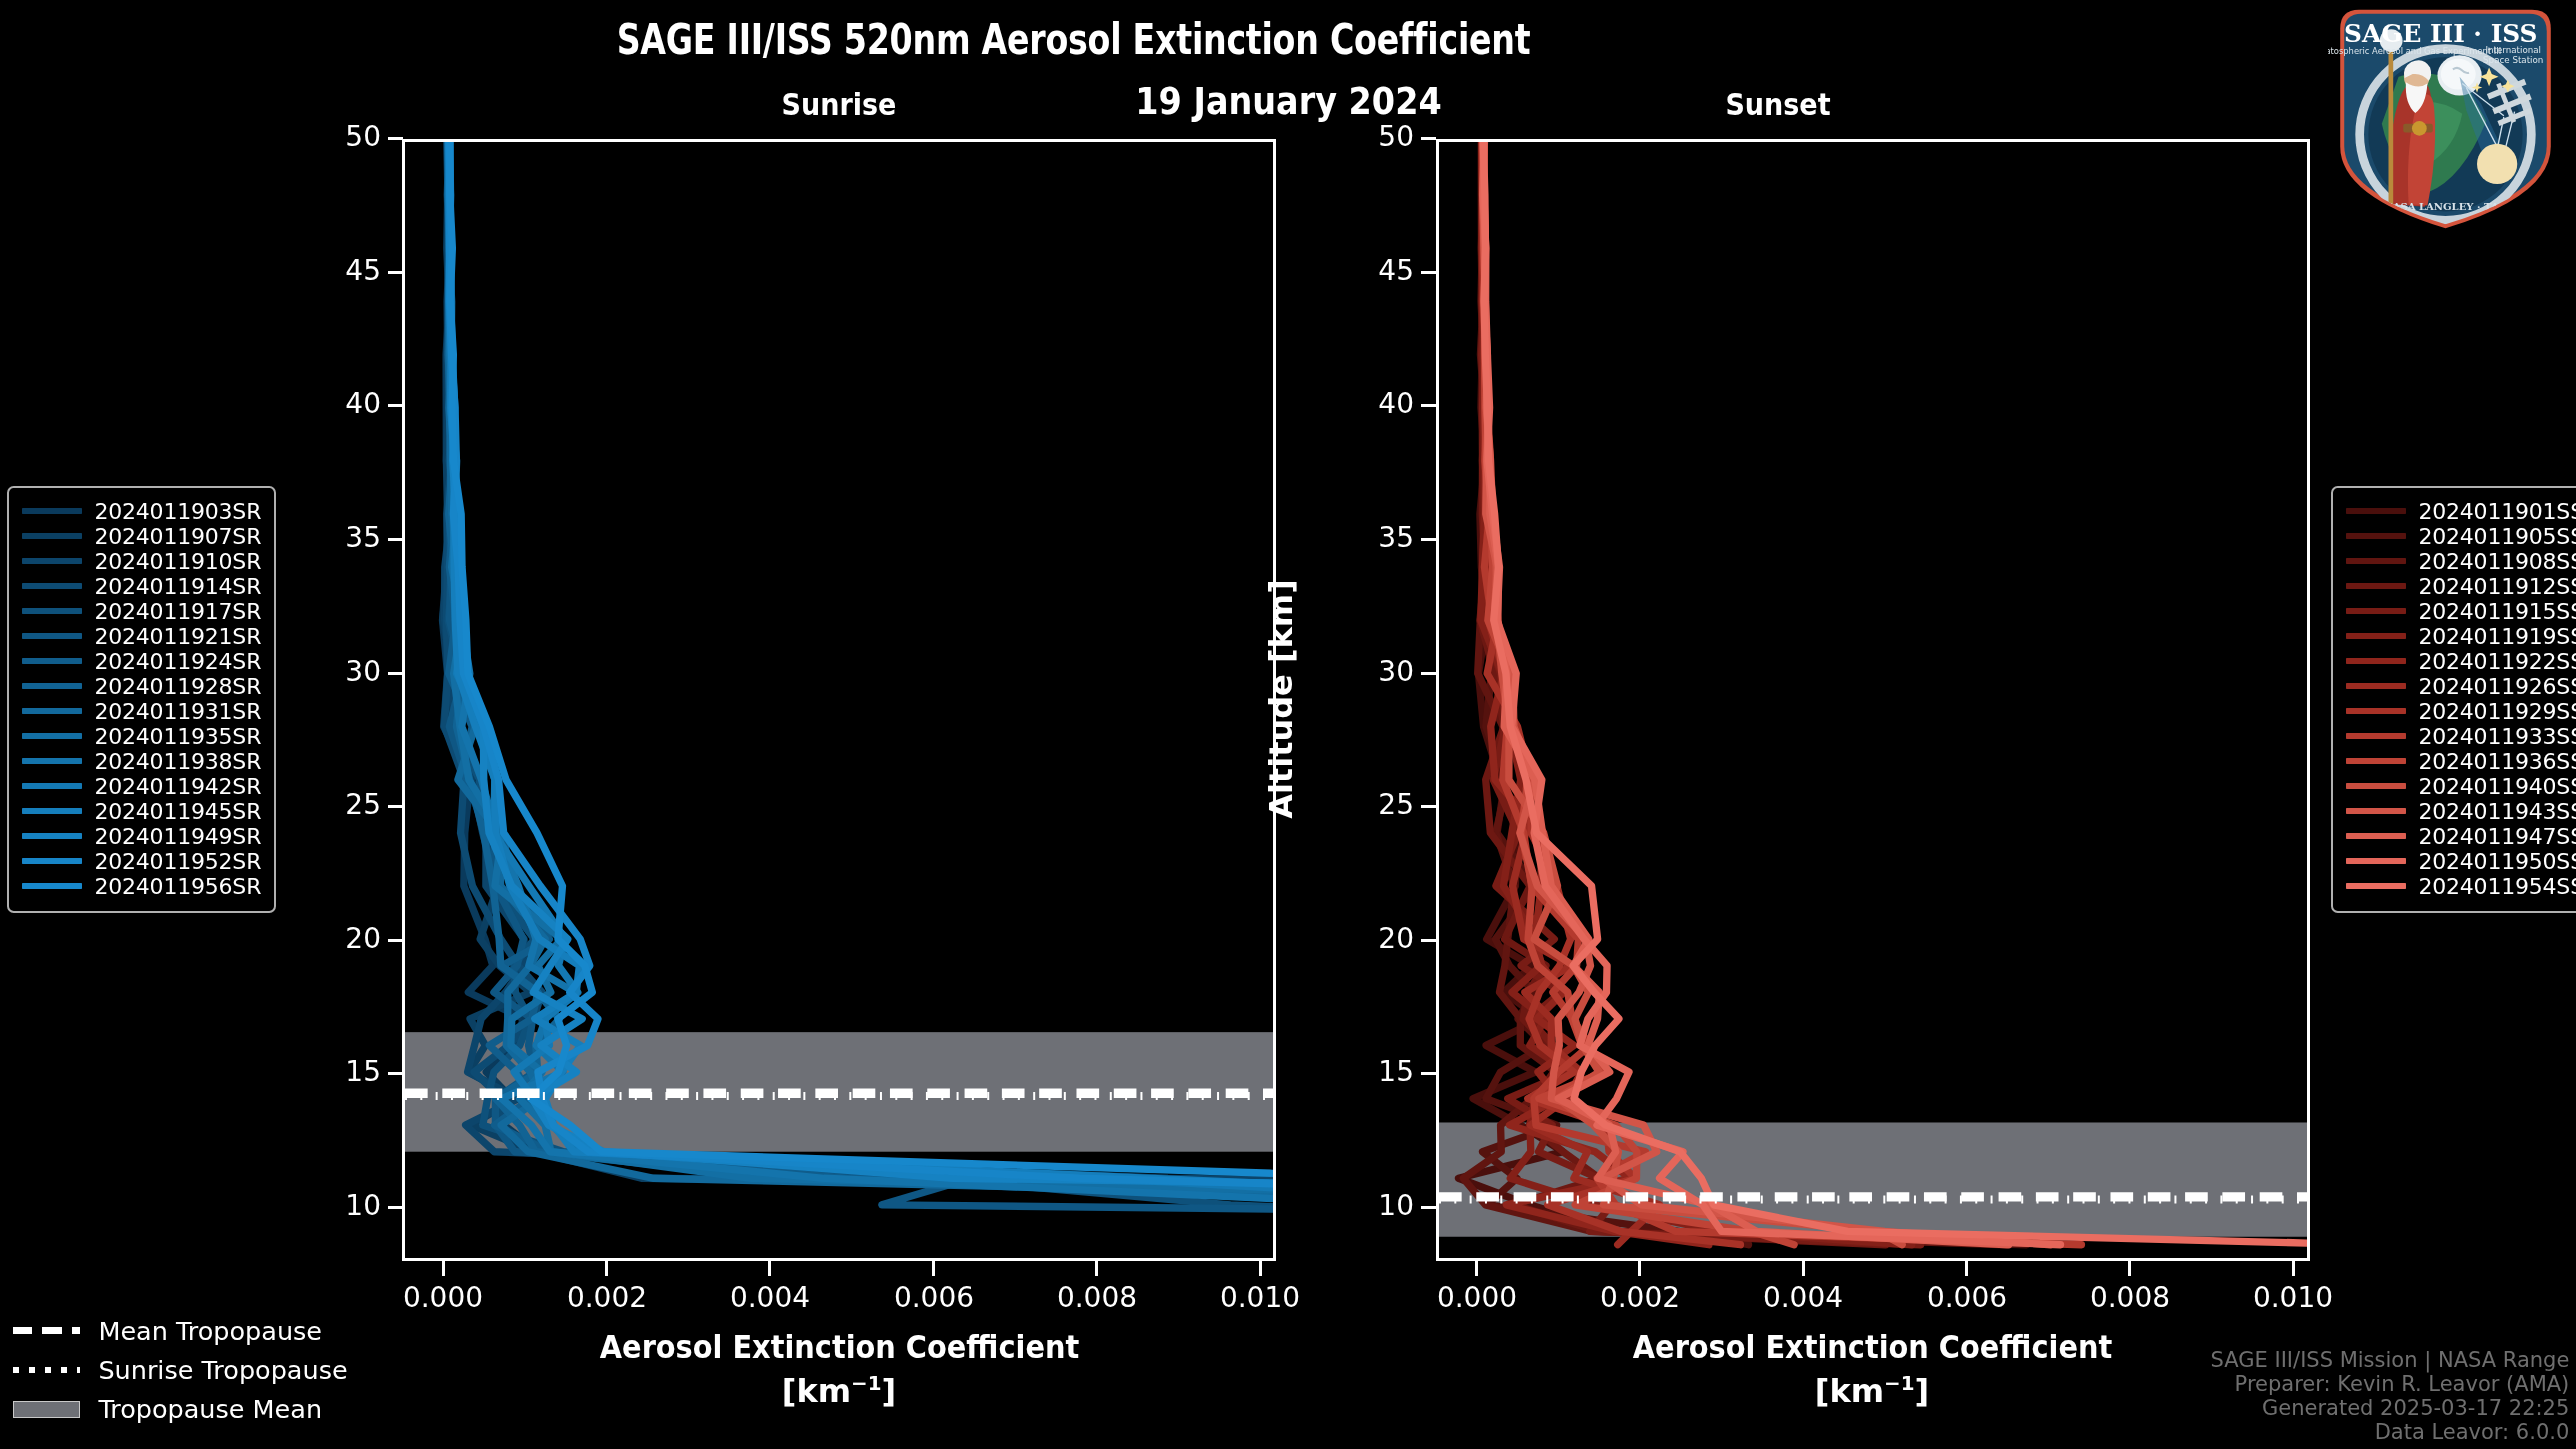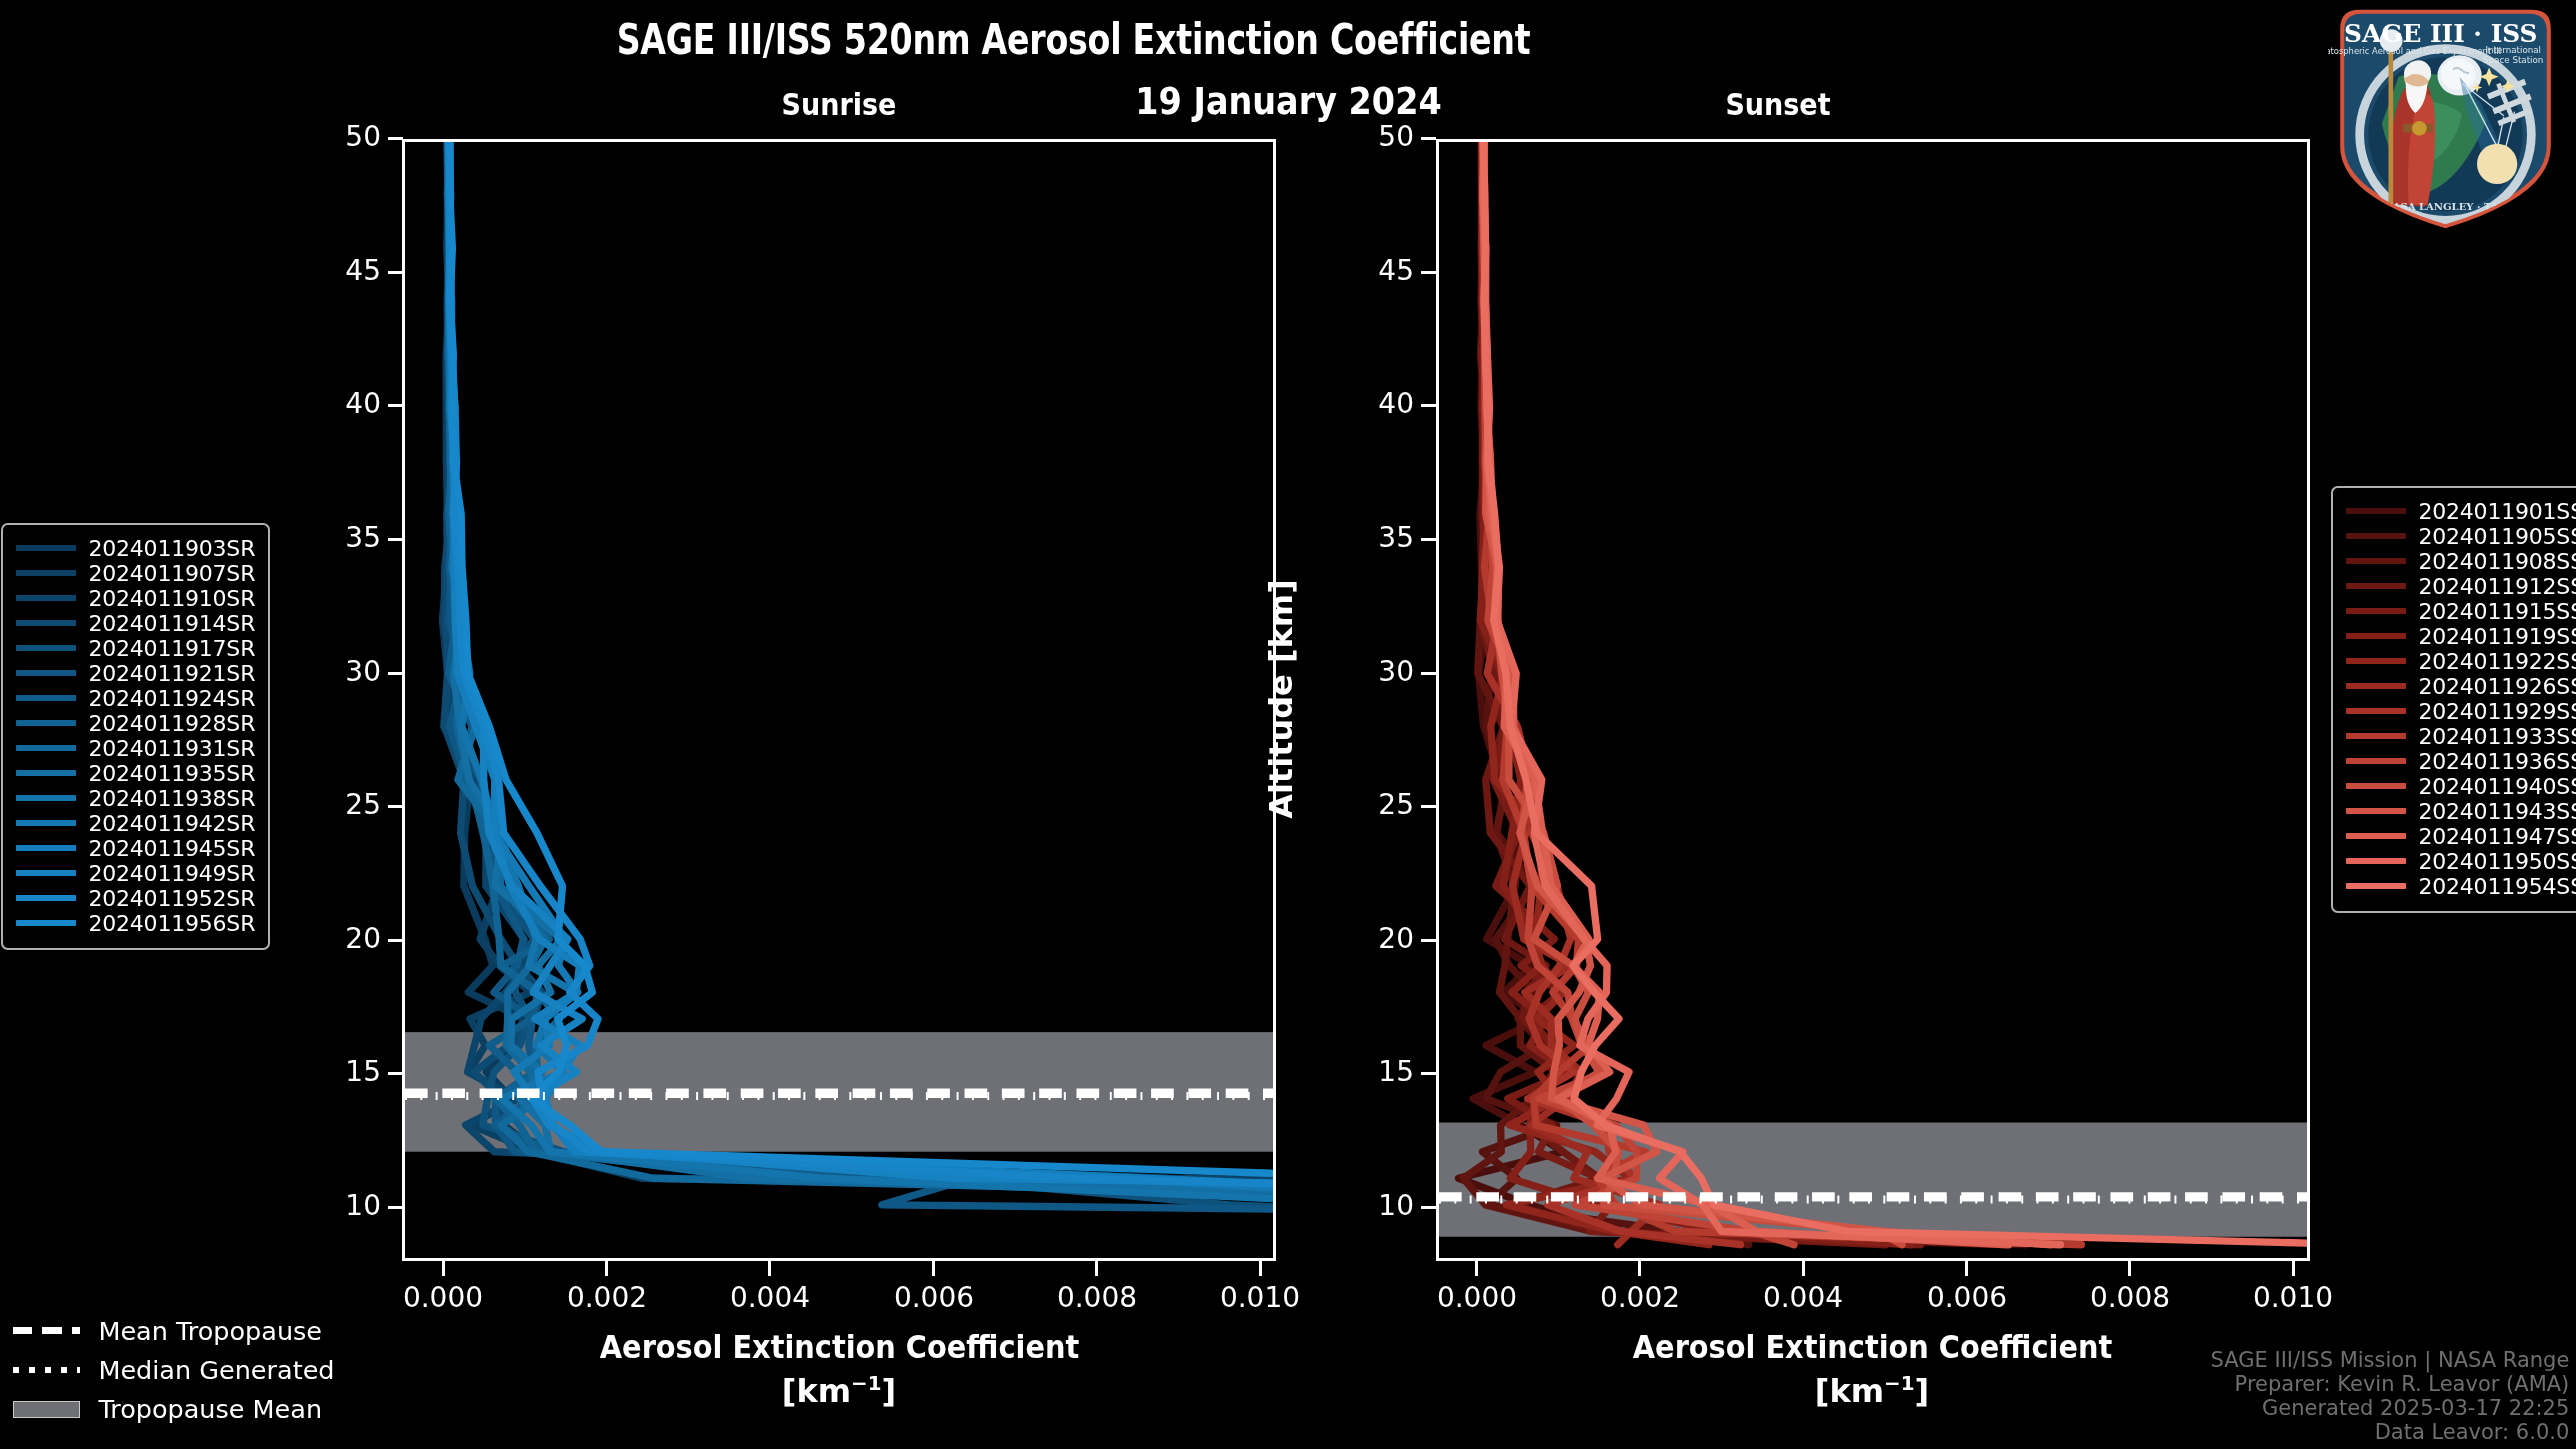--- a/index.html
+++ b/index.html
@@ -44,21 +44,21 @@
               transform:scaleX(0.9);transform-origin:50% 50%;}
   .axis-unit{position:absolute;font-size:32px;font-weight:bold;text-align:center;}
   .ylabel{position:absolute;font-size:32px;font-weight:bold;
           transform:rotate(-90deg);transform-origin:50% 50%;white-space:nowrap;}
 
   
   .series-legend{
     position:absolute;border:2px solid #b0b0b0;border-radius:6.7px;
     background:#000;padding:10.7px 13.4px 12px 13.4px;
   }
-  #legend-sunrise{left:1px;top:486px;width:238px;margin-top:37px;}
+  #legend-sunrise{left:7px;top:486px;width:238px;}
   #legend-sunset{left:2331px;top:486px;width:240px;}
   .legend-row{display:flex;align-items:center;height:25px;}
   .legend-swatch{width:60px;height:6px;flex:none;margin-right:12px;border-radius:0.7px;}
   .legend-text{font-size:22px;white-space:nowrap;letter-spacing:-0.2px;}
 
   
   #tropopause-legend{left:6.7px;top:1311px;width:349px;}
   .tp-row{display:flex;align-items:center;height:39px;}
   .tp-key{width:81px;flex:none;margin-right:10.7px;position:relative;height:16px;}
   .tp-text{font-size:25.5px;white-space:nowrap;}
@@ -337,21 +337,21 @@
   <div class="tp-row">
     <span class="tp-key">
         <span class="dash-key"></span>
       </span>
     <span class="tp-text">Mean Tropopause</span>
   </div>
   <div class="tp-row">
     <span class="tp-key">
         <span class="dot-key"></span>
       </span>
-    <span class="tp-text">Median Generated</span>
+    <span class="tp-text">Sunrise Tropopause</span>
   </div>
   <div class="tp-row">
     <span class="tp-key">
         <span class="box-key"></span>
       </span>
     <span class="tp-text">Tropopause Mean</span>
   </div>
 </div>
 
 <div id="credits">

